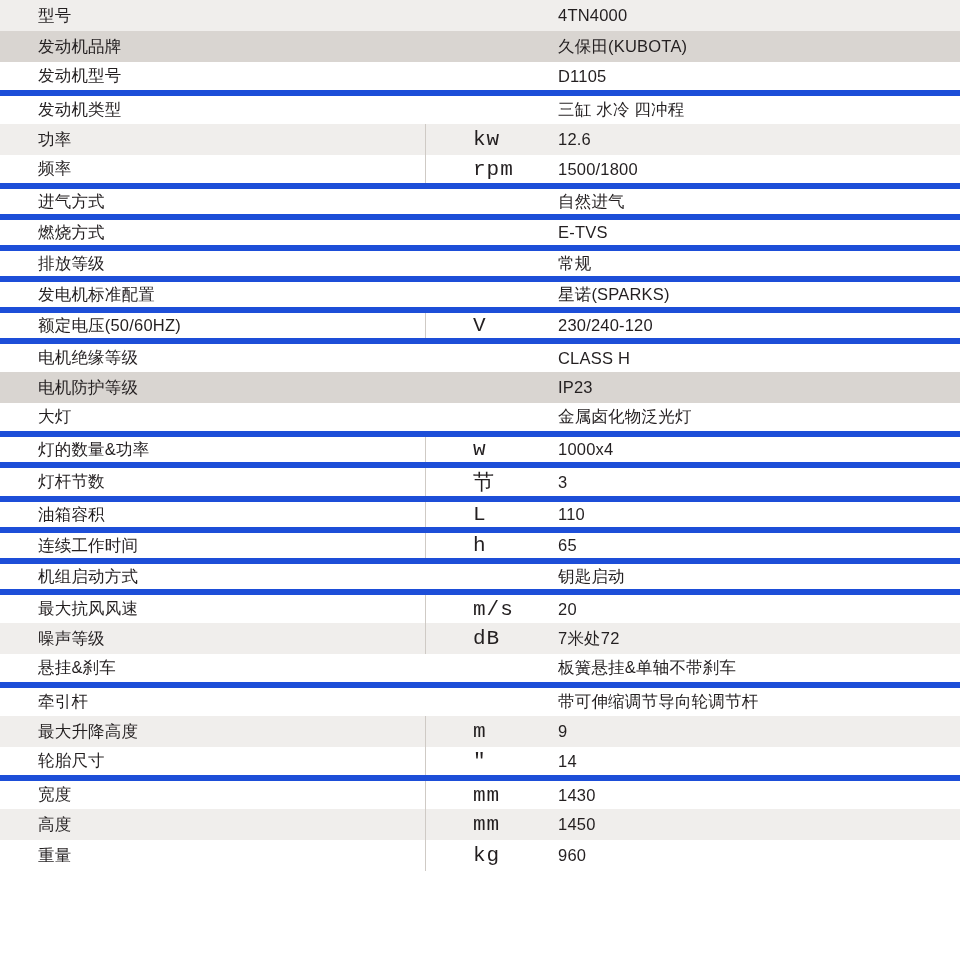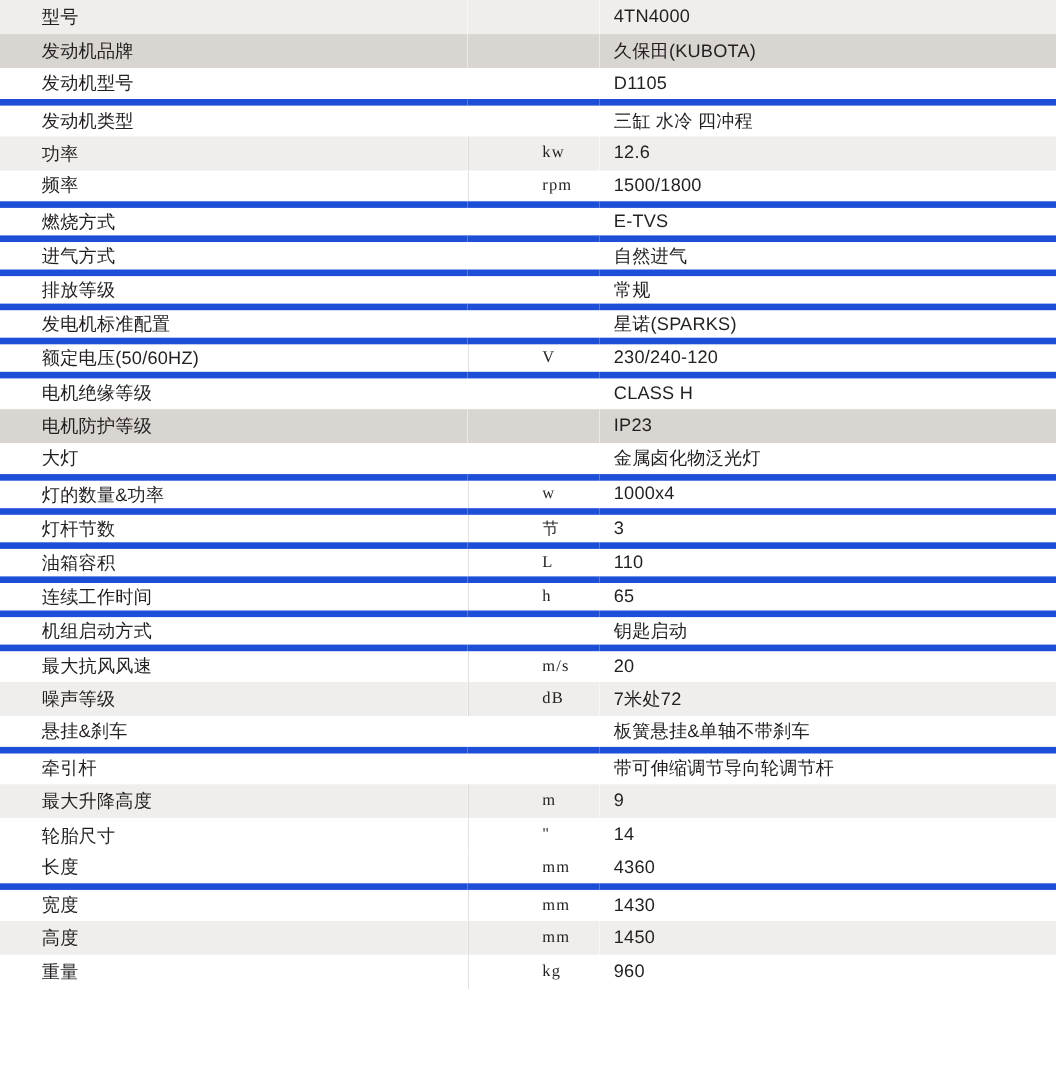--- a/index.html
+++ b/index.html
@@ -32,24 +32,24 @@
     border: none;
     vertical-align: middle;
     white-space: nowrap;
     overflow: hidden;
     letter-spacing: 0.2px;
   }
   #spec-table td.name {
     padding-left: 38px;
   }
   #spec-table td.unit {
-    font-family: Liberation Serif, serif;
-    font-size: 15px;
+    font-family: Liberation Mono, monospace;
+    font-size: 21px;
     letter-spacing: 1px;
-    padding-left: 68px;
+    padding-left: 48px;
   }
   #spec-table td.value {
     padding-left: 13px;
   }
   
   #spec-table tr.band-grey td {
     background: #d9d5d1;
   }
   #spec-table tr.band-light td {
     background: #f0eeec;
@@ -100,28 +100,28 @@
         <td class="name">功率</td>
         <td class="unit hair">kw</td>
         <td class="value">12.6</td>
       </tr>
       <tr class="band-white">
         <td class="name">频率</td>
         <td class="unit hair">rpm</td>
         <td class="value">1500/1800</td>
       </tr>
       <tr class="band-white rule">
+        <td class="name">进气方式</td>
+        <td class="unit"></td>
+        <td class="value">自然进气</td>
+      </tr>
+      <tr class="band-white rule">
         <td class="name">燃烧方式</td>
         <td class="unit"></td>
         <td class="value">E-TVS</td>
-      </tr>
-      <tr class="band-white rule">
-        <td class="name">进气方式</td>
-        <td class="unit"></td>
-        <td class="value">自然进气</td>
       </tr>
       <tr class="band-white rule">
         <td class="name">排放等级</td>
         <td class="unit"></td>
         <td class="value">常规</td>
       </tr>
       <tr class="band-white rule">
         <td class="name">发电机标准配置</td>
         <td class="unit"></td>
         <td class="value">星诺(SPARKS)</td>
@@ -193,25 +193,20 @@
       </tr>
       <tr class="band-light">
         <td class="name">最大升降高度</td>
         <td class="unit hair">m</td>
         <td class="value">9</td>
       </tr>
       <tr class="band-white">
         <td class="name">轮胎尺寸</td>
         <td class="unit hair">"</td>
         <td class="value">14</td>
-      </tr>
-      <tr class="band-white">
-        <td class="name">长度</td>
-        <td class="unit hair">mm</td>
-        <td class="value">4360</td>
       </tr>
       <tr class="band-white rule">
         <td class="name">宽度</td>
         <td class="unit hair">mm</td>
         <td class="value">1430</td>
       </tr>
       <tr class="band-light">
         <td class="name">高度</td>
         <td class="unit hair">mm</td>
         <td class="value">1450</td>

